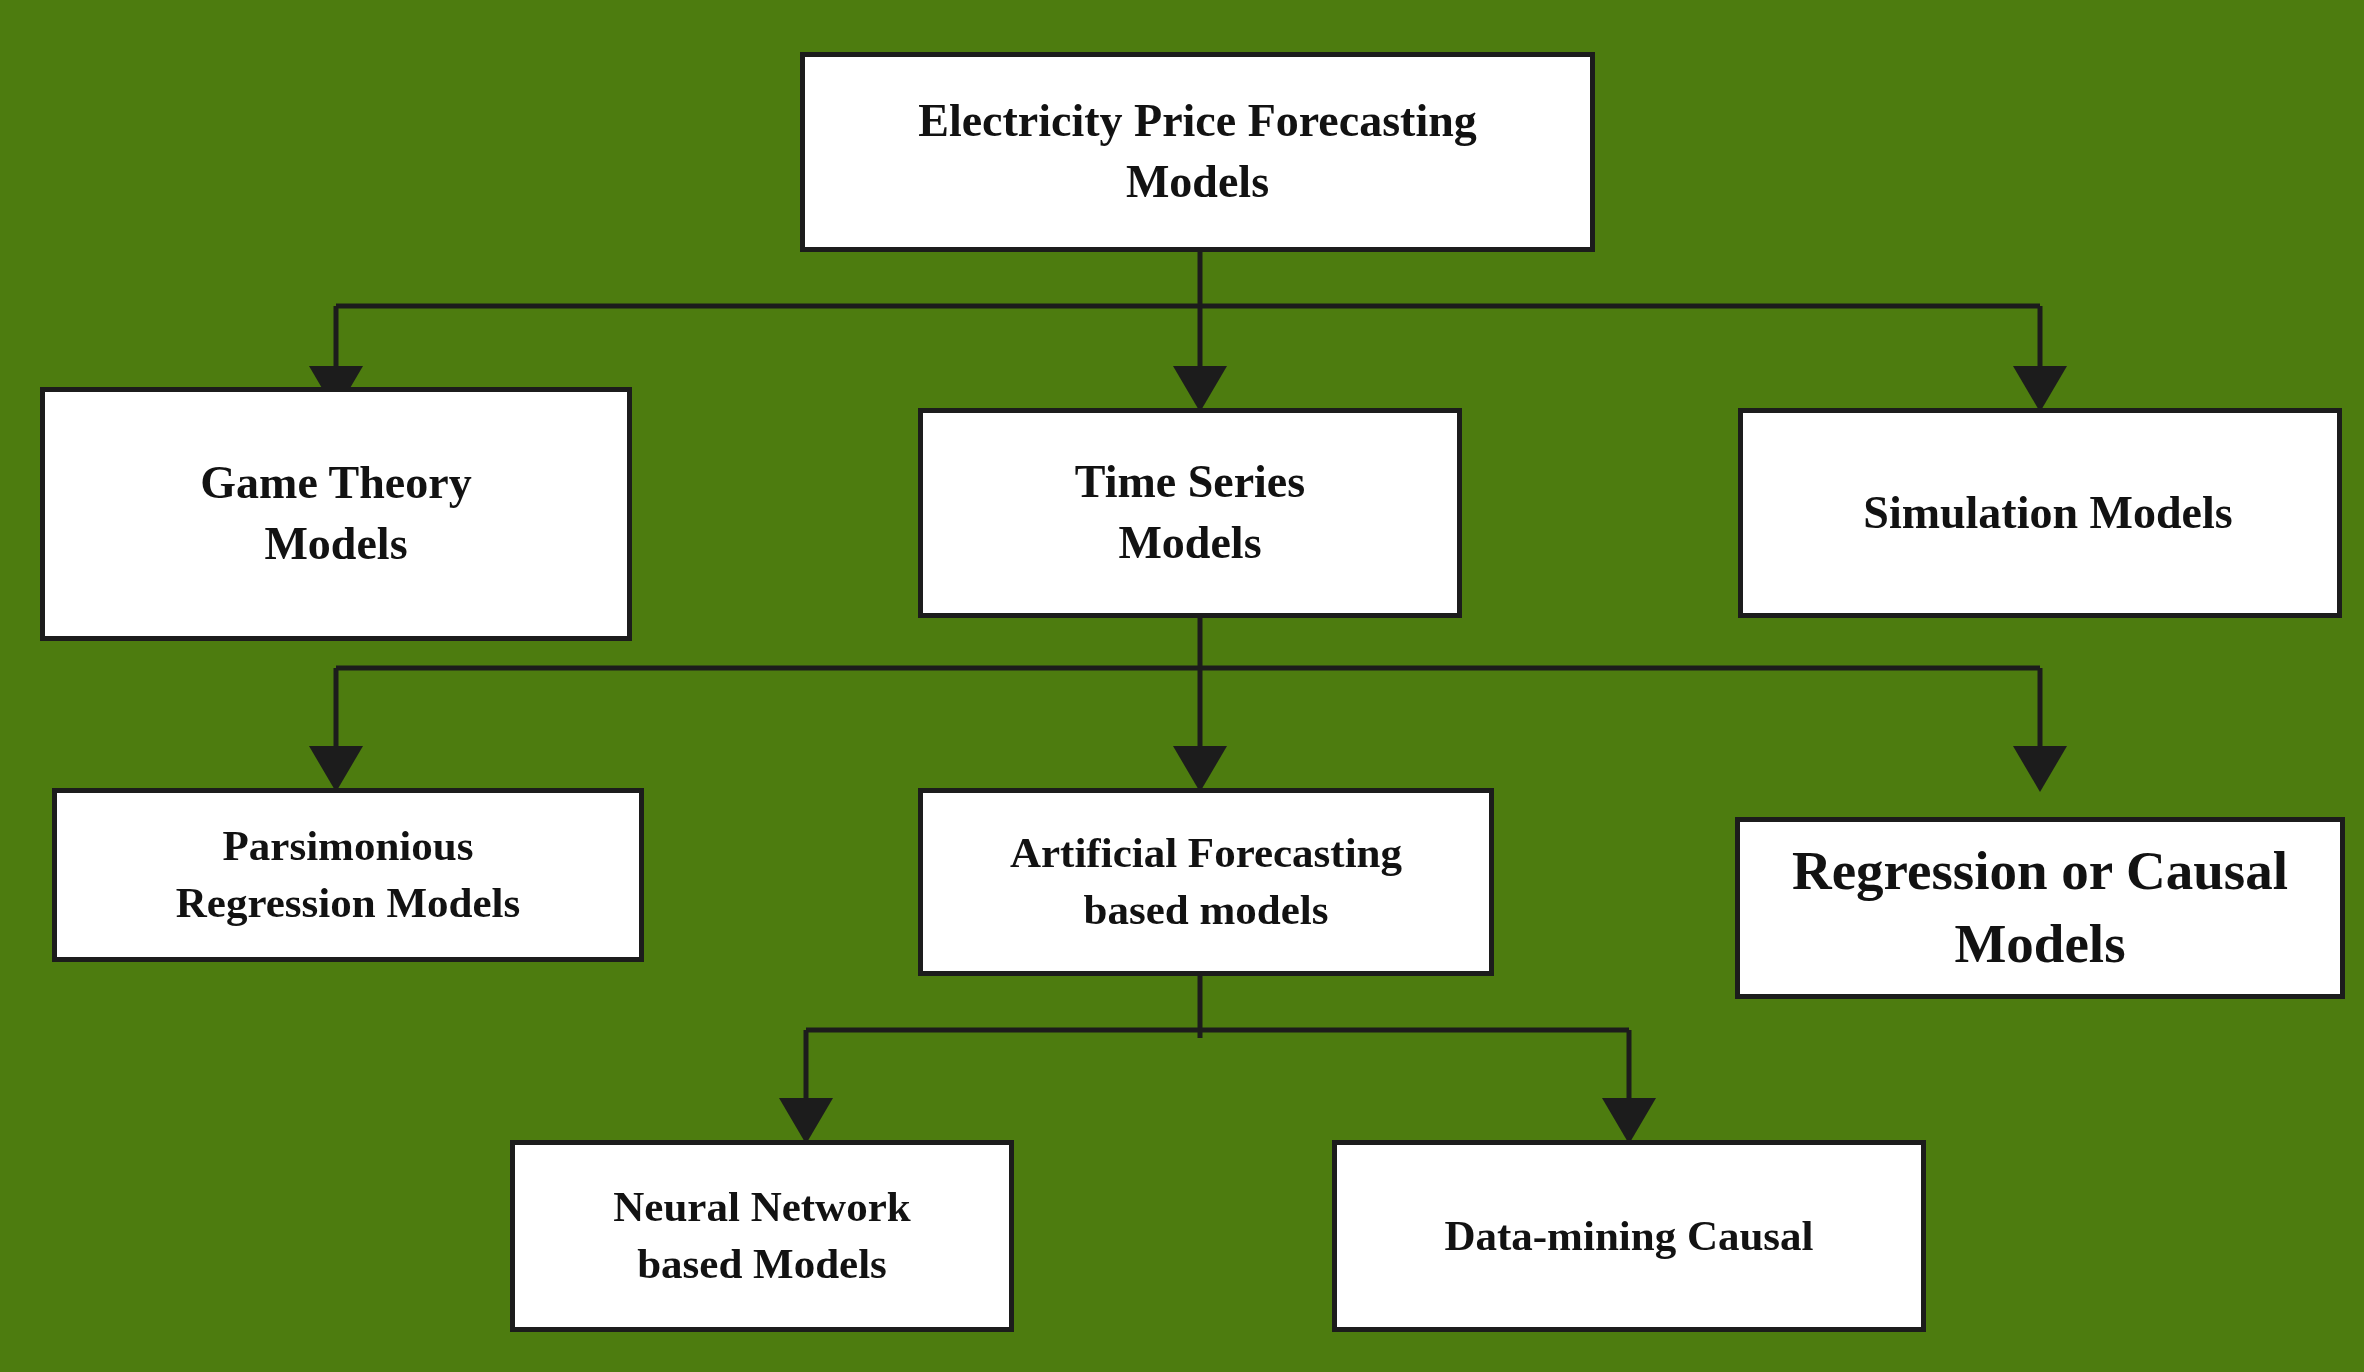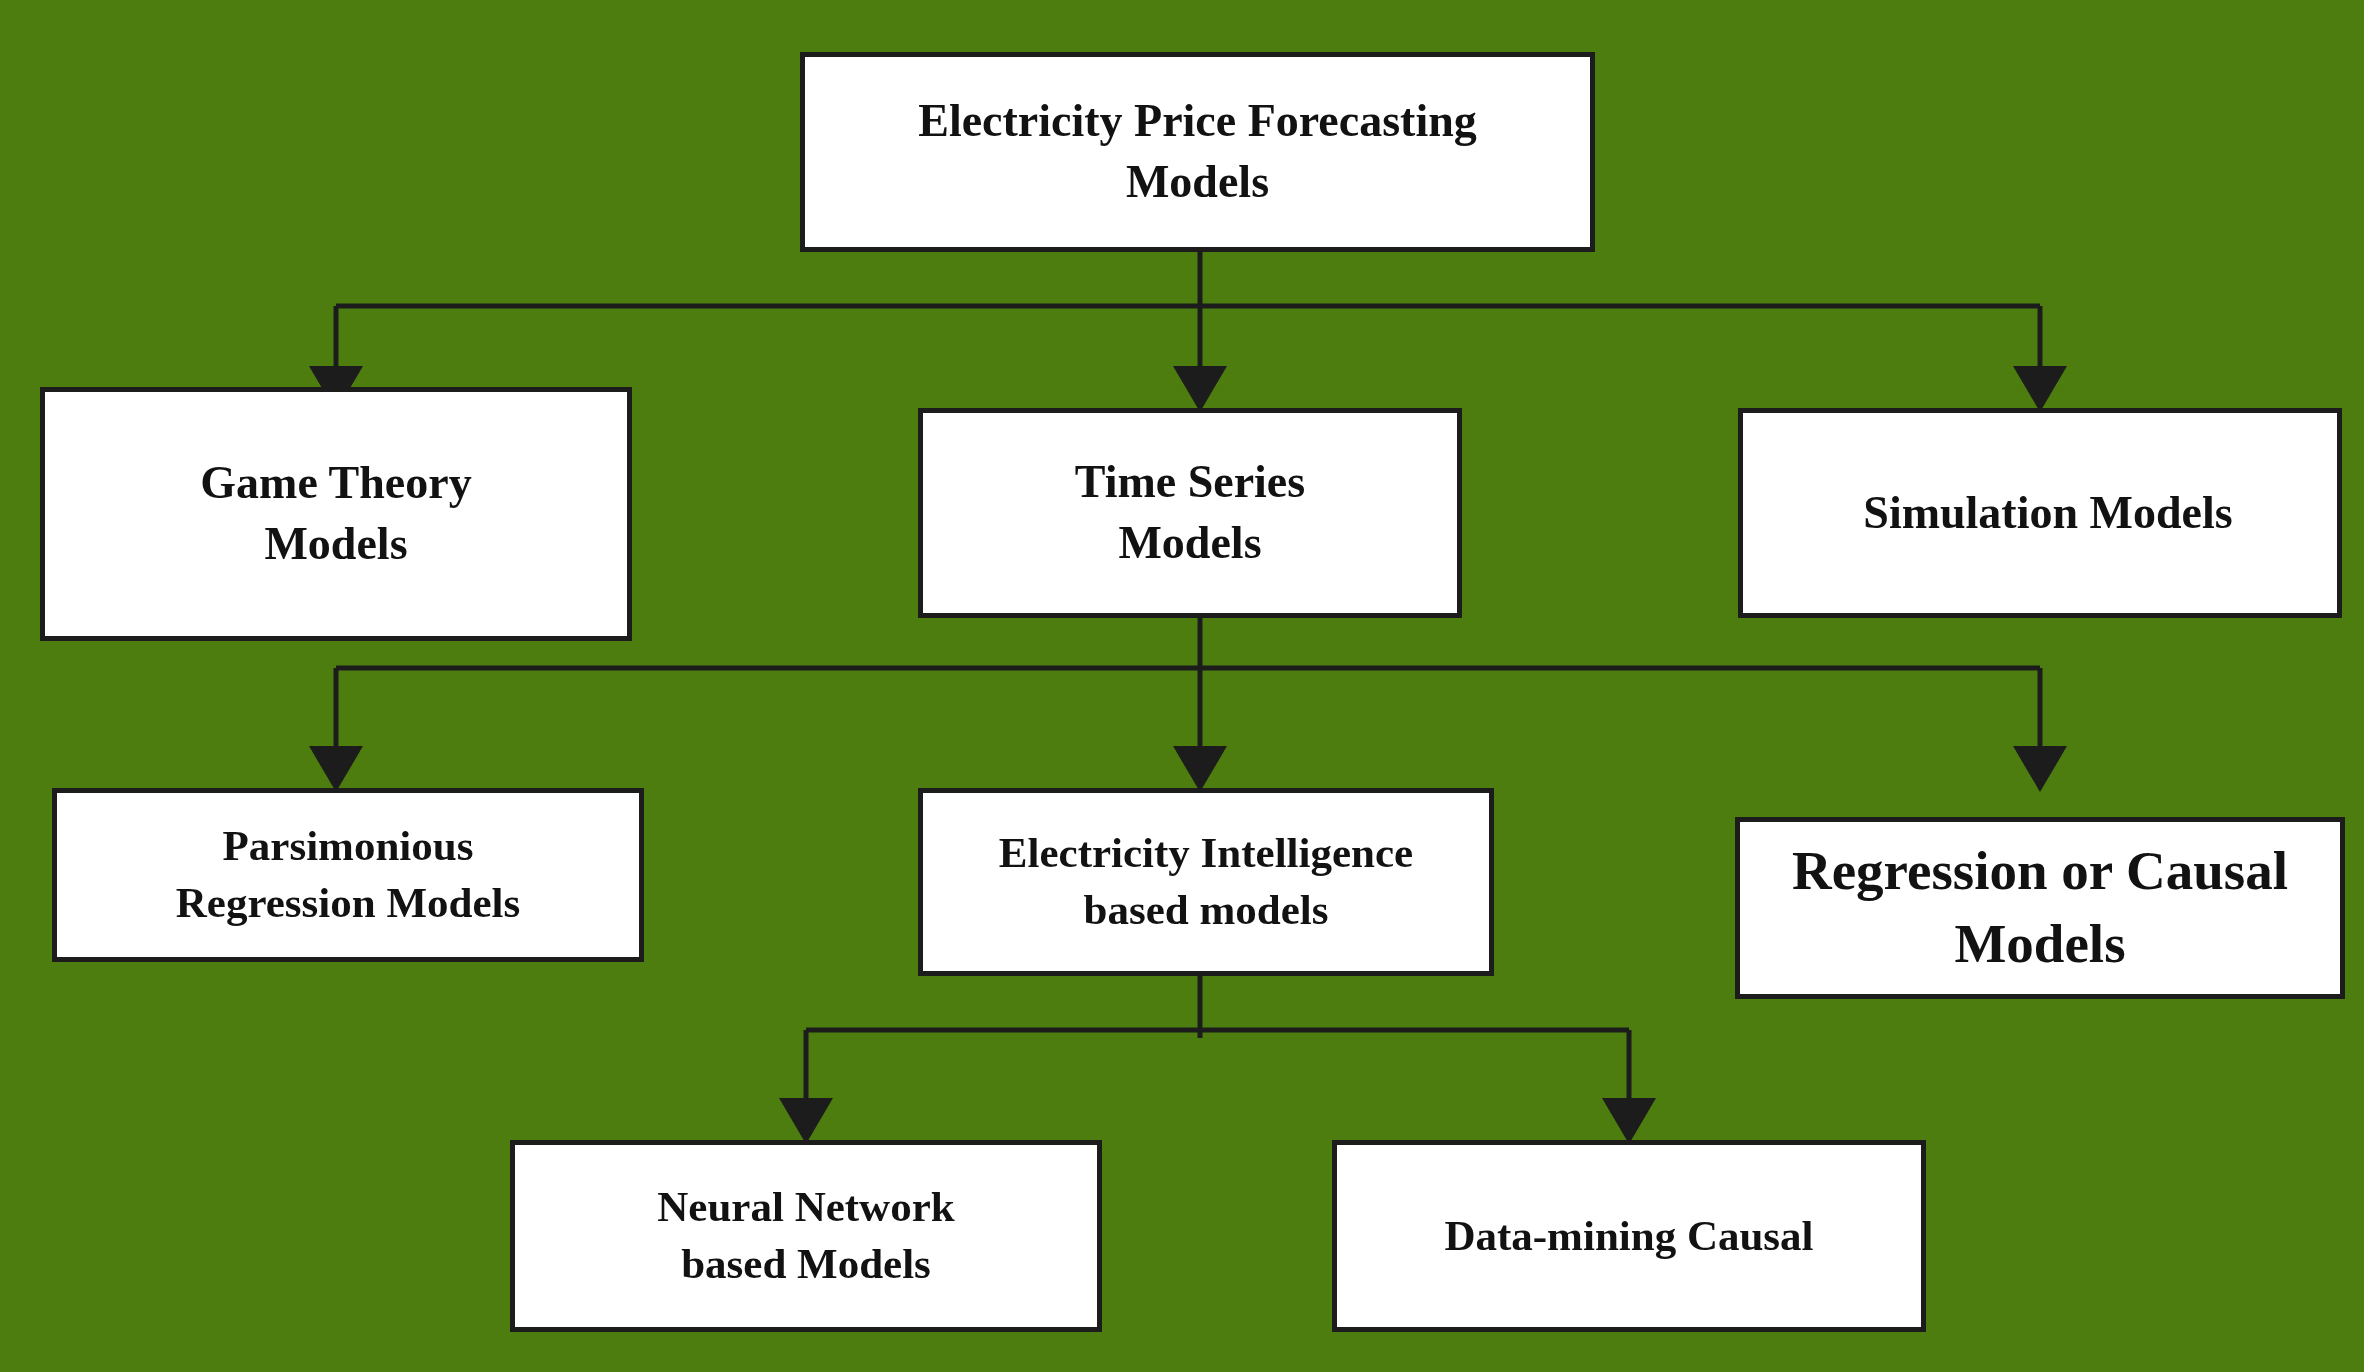--- a/index.html
+++ b/index.html
@@ -47,21 +47,21 @@
   }
   .node span { display: block; white-space: nowrap; }
   
   #n-root { left: 800px;  top: 52px;   width: 795px; height: 200px; font-size: 46px; }
   #n-game { left: 40px;   top: 387px;  width: 592px; height: 254px; font-size: 46px; }
   #n-time { left: 918px;  top: 408px;  width: 544px; height: 210px; font-size: 46px; }
   #n-sim  { left: 1738px; top: 408px;  width: 604px; height: 210px; font-size: 46px; padding-left: 16px; }
   #n-pars { left: 40px;   top: 788px;  width: 592px; height: 174px; font-size: 43px; margin-left: 12px; }
   #n-ai   { left: 918px;  top: 788px;  width: 576px; height: 188px; font-size: 43px; }
   #n-reg  { left: 1735px; top: 772px;  width: 610px; height: 182px; font-size: 55px; margin-top: 45px; }
-  #n-nn   { left: 510px;  top: 1140px; width: 592px; height: 192px; font-size: 43px; }
+  #n-nn   { left: 510px;  top: 1140px; width: 504px; height: 192px; font-size: 43px; }
   #n-dm   { left: 1332px; top: 1140px; width: 594px; height: 192px; font-size: 43px; }
 </style>
 </head>
 <body>
 
 <div class="canvas">
 
   <svg class="connector-layer" viewBox="0 0 2364 1372" aria-hidden="true">
 
     <g>
@@ -115,21 +115,21 @@
     <span>Simulation Models</span>
     <span></span>
   </div>
 
   <div class="node" id="n-pars">
     <span>Parsimonious</span>
     <span>Regression Models</span>
   </div>
 
   <div class="node" id="n-ai">
-    <span>Electricity Intelligence</span>
+    <span>Artificial Forecasting</span>
     <span>based models</span>
   </div>
 
   <div class="node" id="n-reg">
     <span>Regression or Causal</span>
     <span>Models</span>
   </div>
 
   <div class="node" id="n-nn">
     <span>Neural Network</span>

